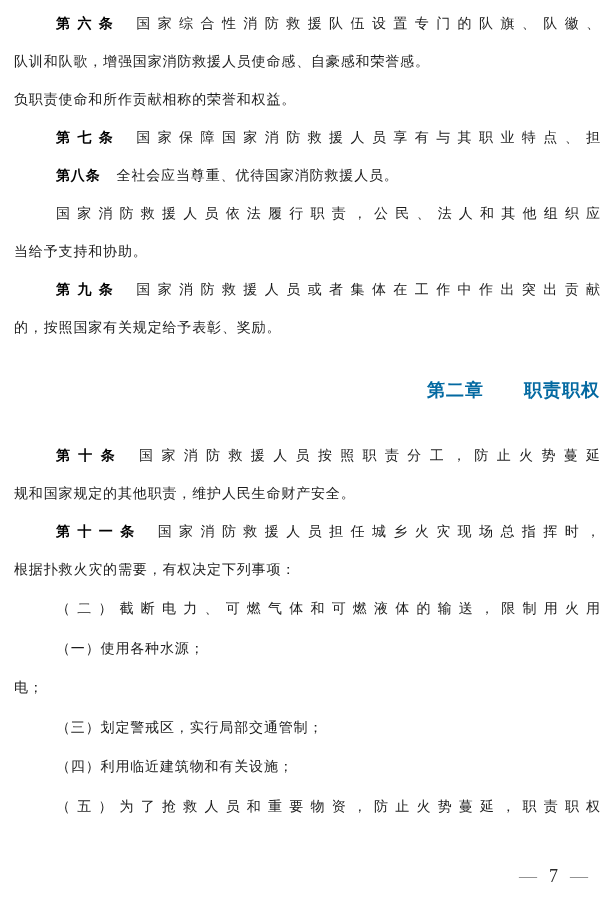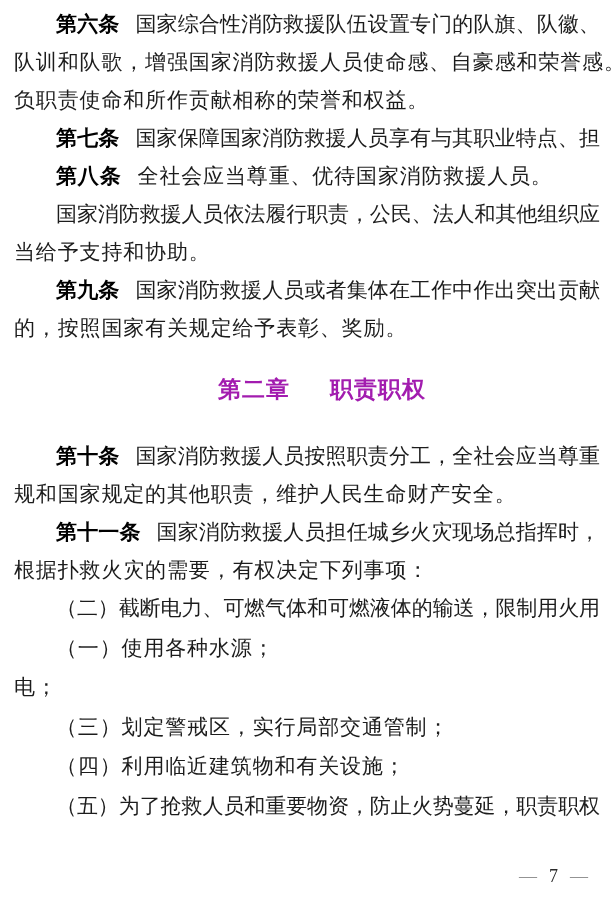--- a/index.html
+++ b/index.html
@@ -4,29 +4,29 @@
 <style>
   html,body{margin:0;padding:0;background:#e8e8e8;}
   .page{
     width:614px;height:907px;background:#ffffff;position:relative;
     overflow:hidden;margin:0 auto;
     font-family:"Liberation Serif","DejaVu Serif",serif;
     color:#1c1c1c;
   }
   .body-col{position:absolute;left:14px;top:0;width:586px;padding-top:5px;}
   .line{
-    height:38px;line-height:38px;font-size:21px;letter-spacing:0.85px;
+    height:38px;line-height:38px;font-size:14px;letter-spacing:0.85px;
     white-space:nowrap;margin:0;padding:0;text-align:left;
   }
   .indent{text-indent:42px;}
   .fill{letter-spacing:-0.1px;text-align:justify;text-align-last:justify;}
   .article-no{font-weight:bold;color:#000;margin-right:16px;}
   .chapter{
     height:38px;line-height:38px;margin:24px 0 28px;padding-left:30px;
-    text-align:center;font-size:23px;font-weight:bold;color:#a21caf;
+    text-align:right;font-size:18px;font-weight:bold;color:#0369a1;
     letter-spacing:1px;
   }
   .chapter .chapter-num{margin-right:40px;}
   .list .line{height:39.5px;line-height:39.5px;}
   .page-no{
     position:absolute;right:26px;top:866px;height:20px;line-height:20px;
     font-size:18px;color:#2a2a2a;white-space:nowrap;
   }
   .page-no .dash{color:#8f8f8f;letter-spacing:0;}
   .page-no .num{margin:0 12px;color:#2a2a2a;}
@@ -45,21 +45,21 @@
 
     <p class="line indent"><b class="article-no">第八条</b><span>全社会应当尊重、优待国家消防救援人员。</span></p>
     <p class="line indent fill"><span>国家消防救援人员依法履行职责，公民、法人和其他组织应</span></p>
     <p class="line"><span>当给予支持和协助。</span></p>
 
     <p class="line indent fill"><b class="article-no">第九条</b><span>国家消防救援人员或者集体在工作中作出突出贡献</span></p>
     <p class="line"><span>的，按照国家有关规定给予表彰、奖励。</span></p>
 
     <h2 class="chapter"><span class="chapter-num">第二章</span><span>职责职权</span></h2>
 
-    <p class="line indent fill"><b class="article-no">第十条</b><span>国家消防救援人员按照职责分工，全社会应当尊重</span></p>
+    <p class="line indent fill"><b class="article-no">第十条</b><span>国家消防救援人员按照职责分工，防止火势蔓延</span></p>
     <p class="line"><span>规和国家规定的其他职责，维护人民生命财产安全。</span></p>
 
     <p class="line indent fill"><b class="article-no">第十一条</b><span>国家消防救援人员担任城乡火灾现场总指挥时，</span></p>
     <p class="line"><span>根据扑救火灾的需要，有权决定下列事项：</span></p>
 
     <div class="list">
       <p class="line indent fill"><span>（二）截断电力、可燃气体和可燃液体的输送，限制用火用</span></p>
       <p class="line indent"><span>（一）使用各种水源；</span></p>
       <p class="line"><span>电；</span></p>
       <p class="line indent"><span>（三）划定警戒区，实行局部交通管制；</span></p>

